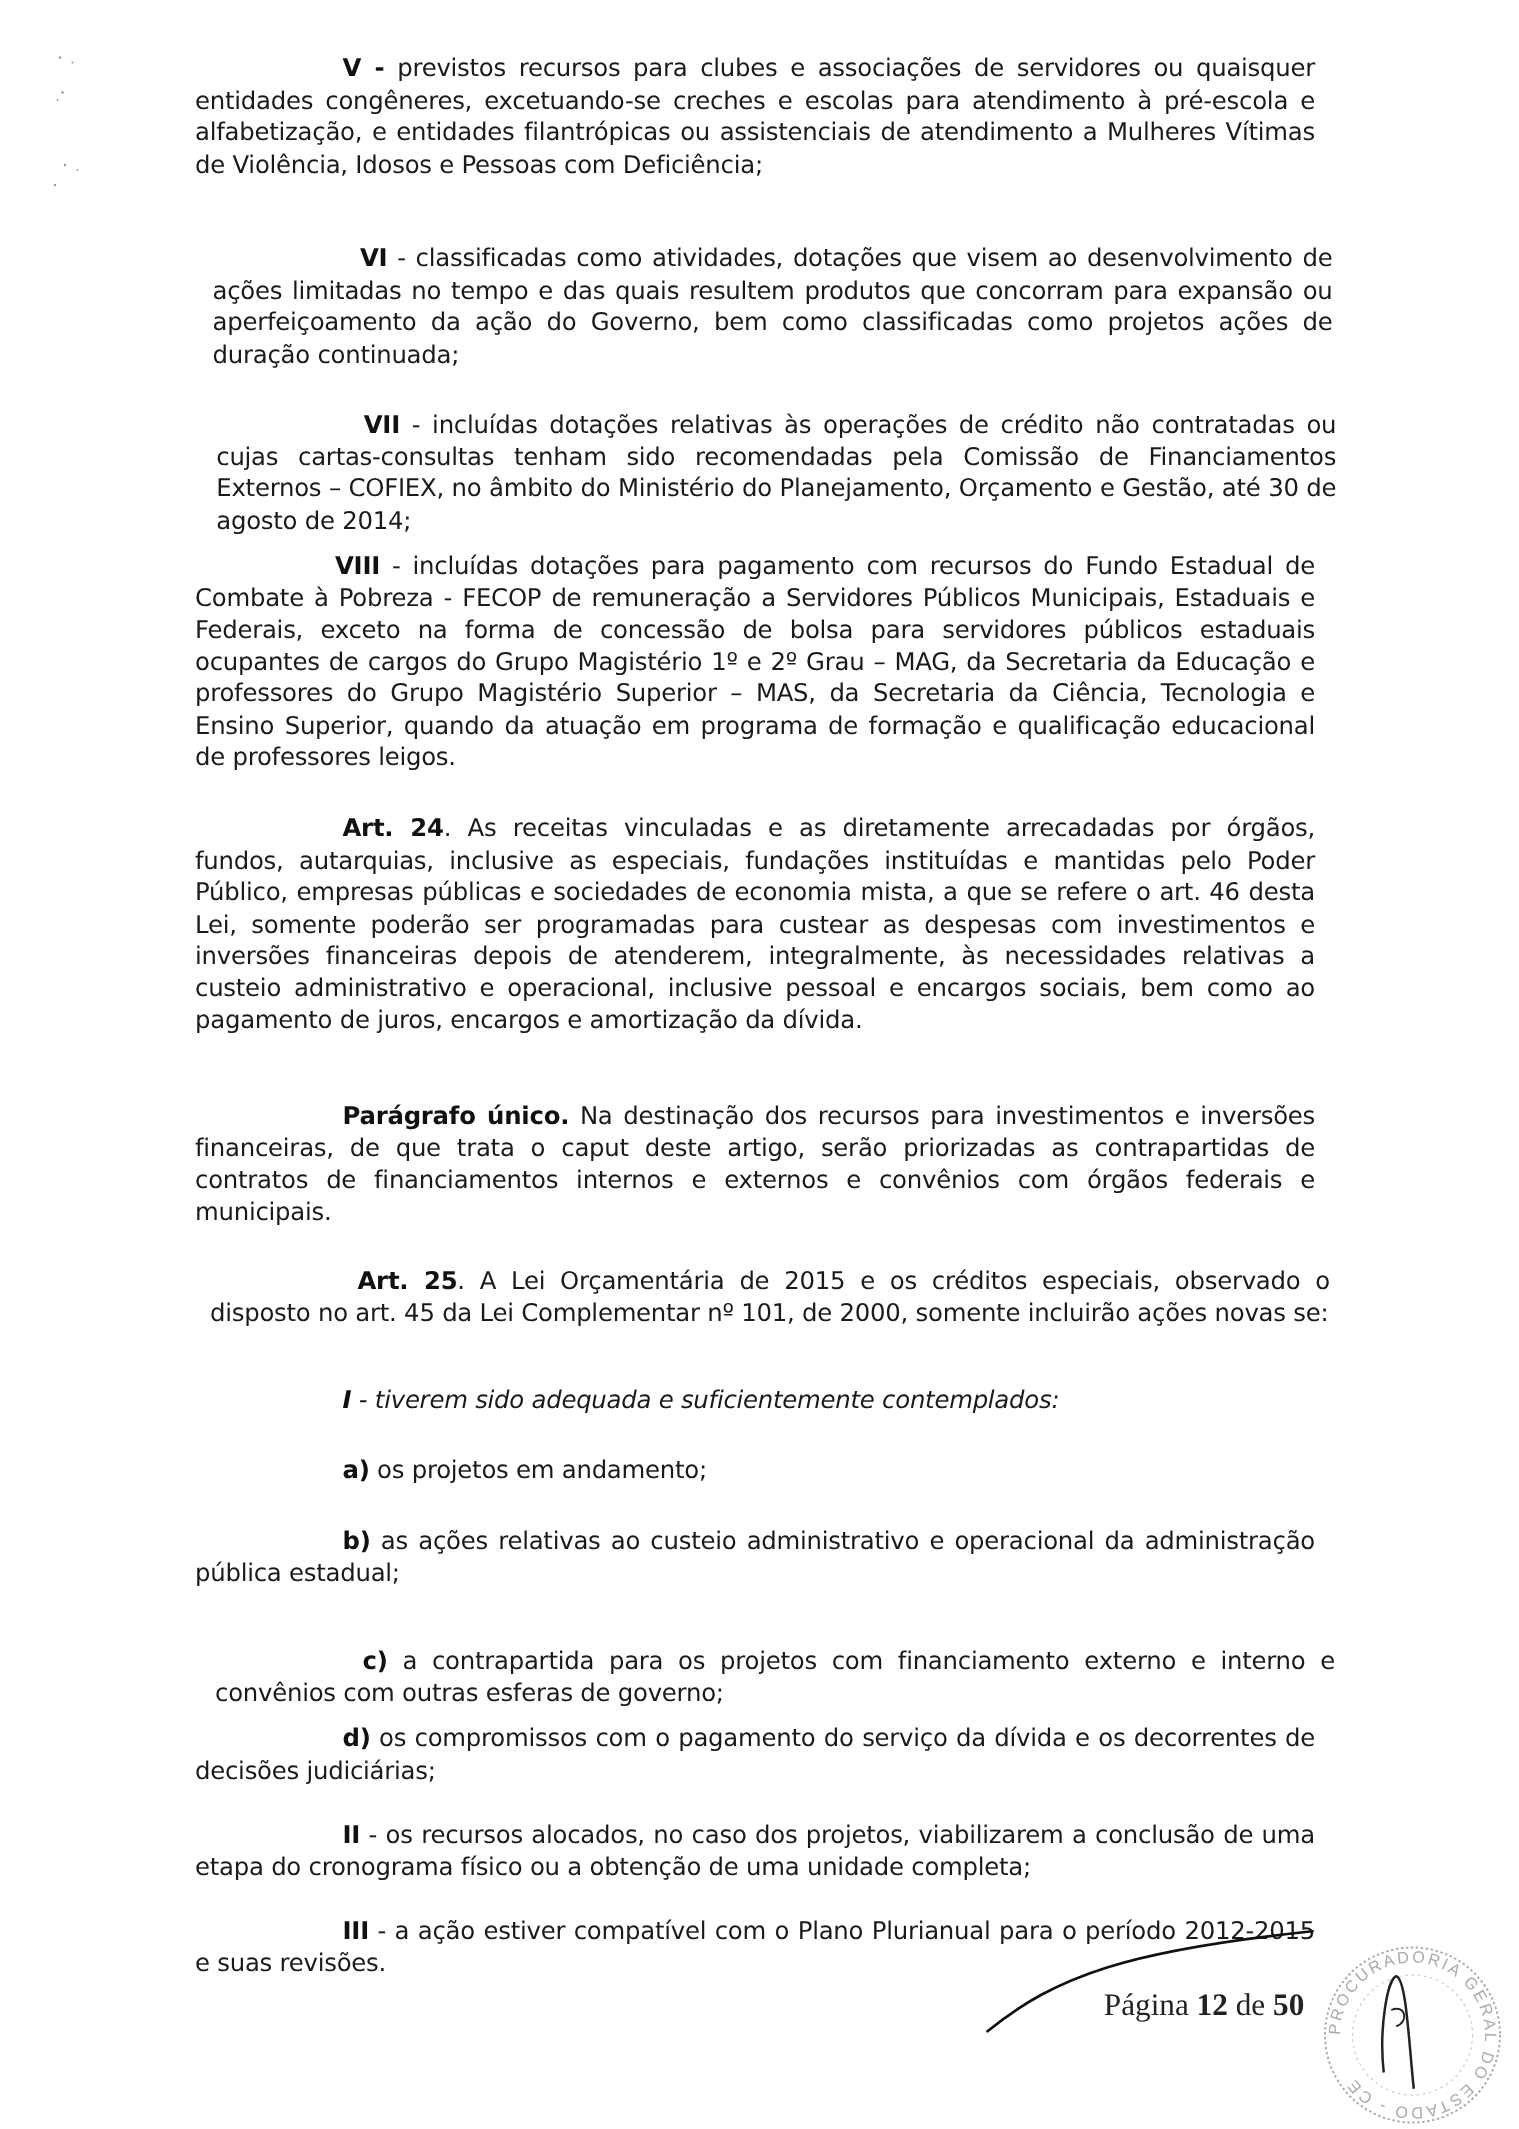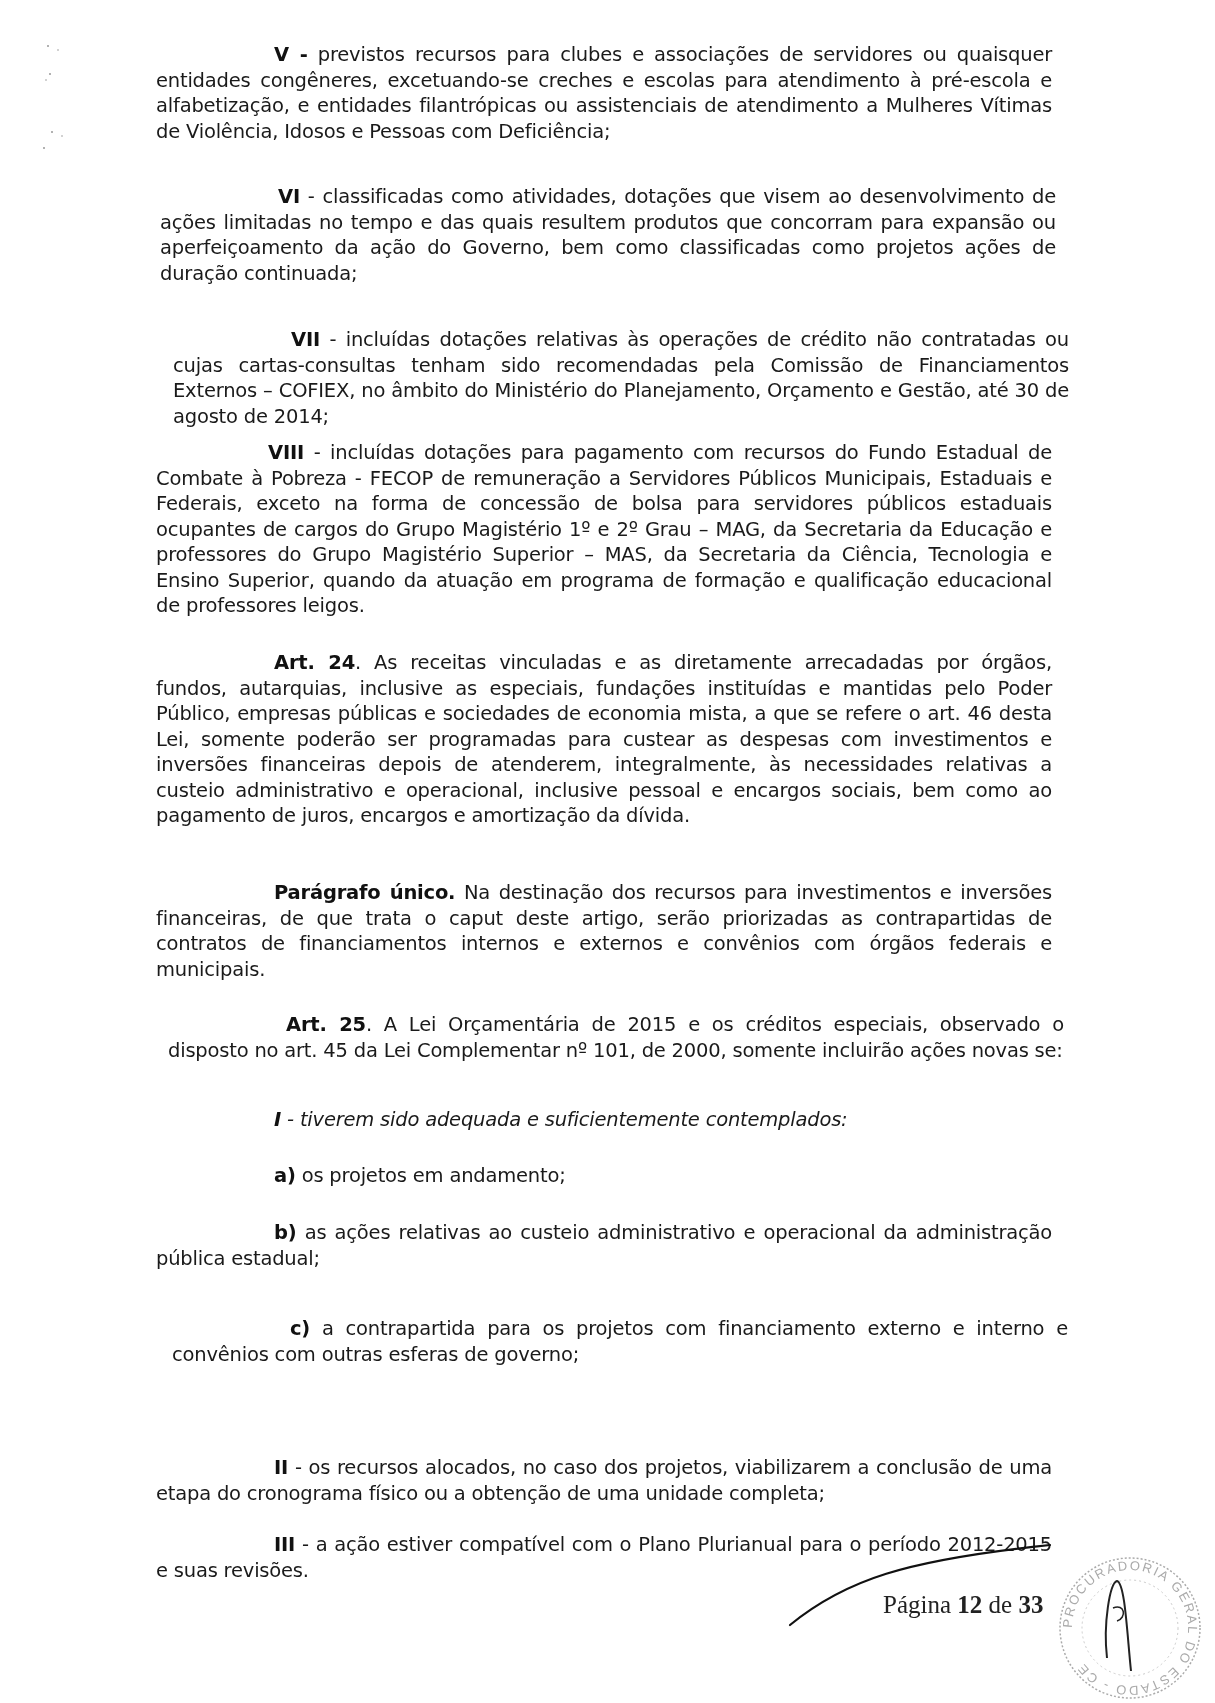--- a/index.html
+++ b/index.html
@@ -29,54 +29,55 @@
       <circle cx="10" cy="34" r="1"></circle>
         <circle cx="6" cy="40" r="0.8"></circle>
       <circle cx="12" cy="92" r="1"></circle>
         <circle cx="22" cy="96" r="0.8"></circle>
         <circle cx="4" cy="108" r="1"></circle>
     </g>
   </svg>
 
   <p class="para" style="top:42px;margin:0;"><span class="indent" style="padding-left:118px;"></span><b>V -</b> <span>previstos recursos para clubes e associações de servidores ou quaisquer entidades congêneres, excetuando-se creches e escolas para atendimento à pré-escola e alfabetização, e entidades filantrópicas ou assistenciais de atendimento a Mulheres Vítimas de Violência, Idosos e Pessoas com Deficiência;</span></p>
 
-  <p class="para" style="top:180px;margin:4px;"><span class="indent"></span><b>VI</b> <span>- classificadas como atividades, dotações que visem ao desenvolvimento de ações limitadas no tempo e das quais resultem produtos que concorram para expansão ou aperfeiçoamento da ação do Governo, bem como classificadas como projetos ações de duração continuada;</span></p>
+  <p class="para" style="top:180px;margin:14px;"><span class="indent"></span><b>VI</b> <span>- classificadas como atividades, dotações que visem ao desenvolvimento de ações limitadas no tempo e das quais resultem produtos que concorram para expansão ou aperfeiçoamento da ação do Governo, bem como classificadas como projetos ações de duração continuada;</span></p>
 
   <p class="para" style="top:310px;margin:17px;"><span class="indent"></span><b>VII</b> <span>- incluídas dotações relativas às operações de crédito não contratadas ou cujas cartas-consultas tenham sido recomendadas pela Comissão de Financiamentos Externos – COFIEX, no âmbito do Ministério do Planejamento, Orçamento e Gestão, até 30 de agosto de 2014;</span></p>
 
   <p class="para" style="top:440px;margin:0;"><span class="indent" style="padding-left:112px;"></span><b>VIII</b> <span>- incluídas dotações para pagamento com recursos do Fundo Estadual de Combate à Pobreza - FECOP de remuneração a Servidores Públicos Municipais, Estaduais e Federais, exceto na forma de concessão de bolsa para servidores públicos estaduais ocupantes de cargos do Grupo Magistério 1º e 2º Grau – MAG, da Secretaria da Educação e professores do Grupo Magistério Superior – MAS, da Secretaria da Ciência, Tecnologia e Ensino Superior, quando da atuação em programa de formação e qualificação educacional de professores leigos.</span></p>
 
   <p class="para" style="top:650px;margin:0;"><span class="indent"></span><b>Art. 24</b><span>. As receitas vinculadas e as diretamente arrecadadas por órgãos, fundos, autarquias, inclusive as especiais, fundações instituídas e mantidas pelo Poder Público, empresas públicas e sociedades de economia mista, a que se refere o art. 46 desta Lei, somente poderão ser programadas para custear as despesas com investimentos e inversões financeiras depois de atenderem, integralmente, às necessidades relativas a custeio administrativo e operacional, inclusive pessoal e encargos sociais, bem como ao pagamento de juros, encargos e amortização da dívida.</span></p>
 
   <p class="para" style="top:880px;margin:0;"><span class="indent"></span><b>Parágrafo único.</b> <span>Na destinação dos recursos para investimentos e inversões financeiras, de que trata o caput deste artigo, serão priorizadas as contrapartidas de contratos de financiamentos internos e externos e convênios com órgãos federais e municipais.</span></p>
 
   <p class="para" style="top:1000px;margin:12px;"><span class="indent"></span><b>Art. 25</b><span>. A Lei Orçamentária de 2015 e os créditos especiais, observado o disposto no art. 45 da Lei Complementar nº 101, de 2000, somente incluirão ações novas se:</span></p>
 
   <p class="para" style="top:1107px;margin:0;font-style:italic;"><span class="indent"></span><b>I</b> <span>- tiverem sido adequada e suficientemente contemplados:</span></p>
 
   <p class="para" style="top:1163px;margin:0;"><span class="indent"></span><b>a)</b> <span>os projetos em andamento;</span></p>
 
   <p class="para" style="top:1220px;margin:0;"><span class="indent"></span><b>b)</b> <span>as ações relativas ao custeio administrativo e operacional da administração pública estadual;</span></p>
 
   <p class="para" style="top:1300px;margin:16px;"><span class="indent"></span><b>c)</b> <span>a contrapartida para os projetos com financiamento externo e interno e convênios com outras esferas de governo;</span></p>
 
+  <p class="para" style="top:1378px;margin:0;"><span class="indent"></span><b>d)</b> <span>os compromissos com o pagamento do serviço da dívida e os decorrentes de decisões judiciárias;</span></p>
 
   <p class="para" style="top:1455px;margin:0;"><span class="indent"></span><b>II</b> <span>- os recursos alocados, no caso dos projetos, viabilizarem a conclusão de uma etapa do cronograma físico ou a obtenção de uma unidade completa;</span></p>
 
   <p class="para" style="top:1532px;margin:0;"><span class="indent"></span><b>III</b> <span>- a ação estiver compatível com o Plano Plurianual para o período 2012-2015 e suas revisões.</span></p>
 
   <svg class="sig-line" viewBox="0 0 270 90">
     <path d="M5 85 C 60 40, 120 20, 265 5" stroke="#111" stroke-width="2.2" fill="none" stroke-linecap="round"></path>
   </svg>
 
   <div class="footer-label">
     <span>Página</span>
     <b>12</b>
     <span>de</span>
-    <b>33</b>
+    <b>50</b>
   </div>
 
   <svg class="stamp" viewBox="0 0 150 150">
     <defs>
       <path id="stampArc" d="M 75 75 m -58 0 a 58 58 0 1 1 116 0 a 58 58 0 1 1 -116 0"></path>
     </defs>
     <circle cx="75" cy="75" r="70" fill="none" stroke="#aaa" stroke-width="1.5" stroke-dasharray="2 2"></circle>
     <circle cx="75" cy="75" r="48" fill="none" stroke="#ccc" stroke-width="1" stroke-dasharray="2 3"></circle>
     <text font-family="Liberation Sans, sans-serif" font-size="13" fill="#aaa" letter-spacing="2">
       <textPath href="#stampArc">PROCURADORIA GERAL DO ESTADO - CE</textPath>

